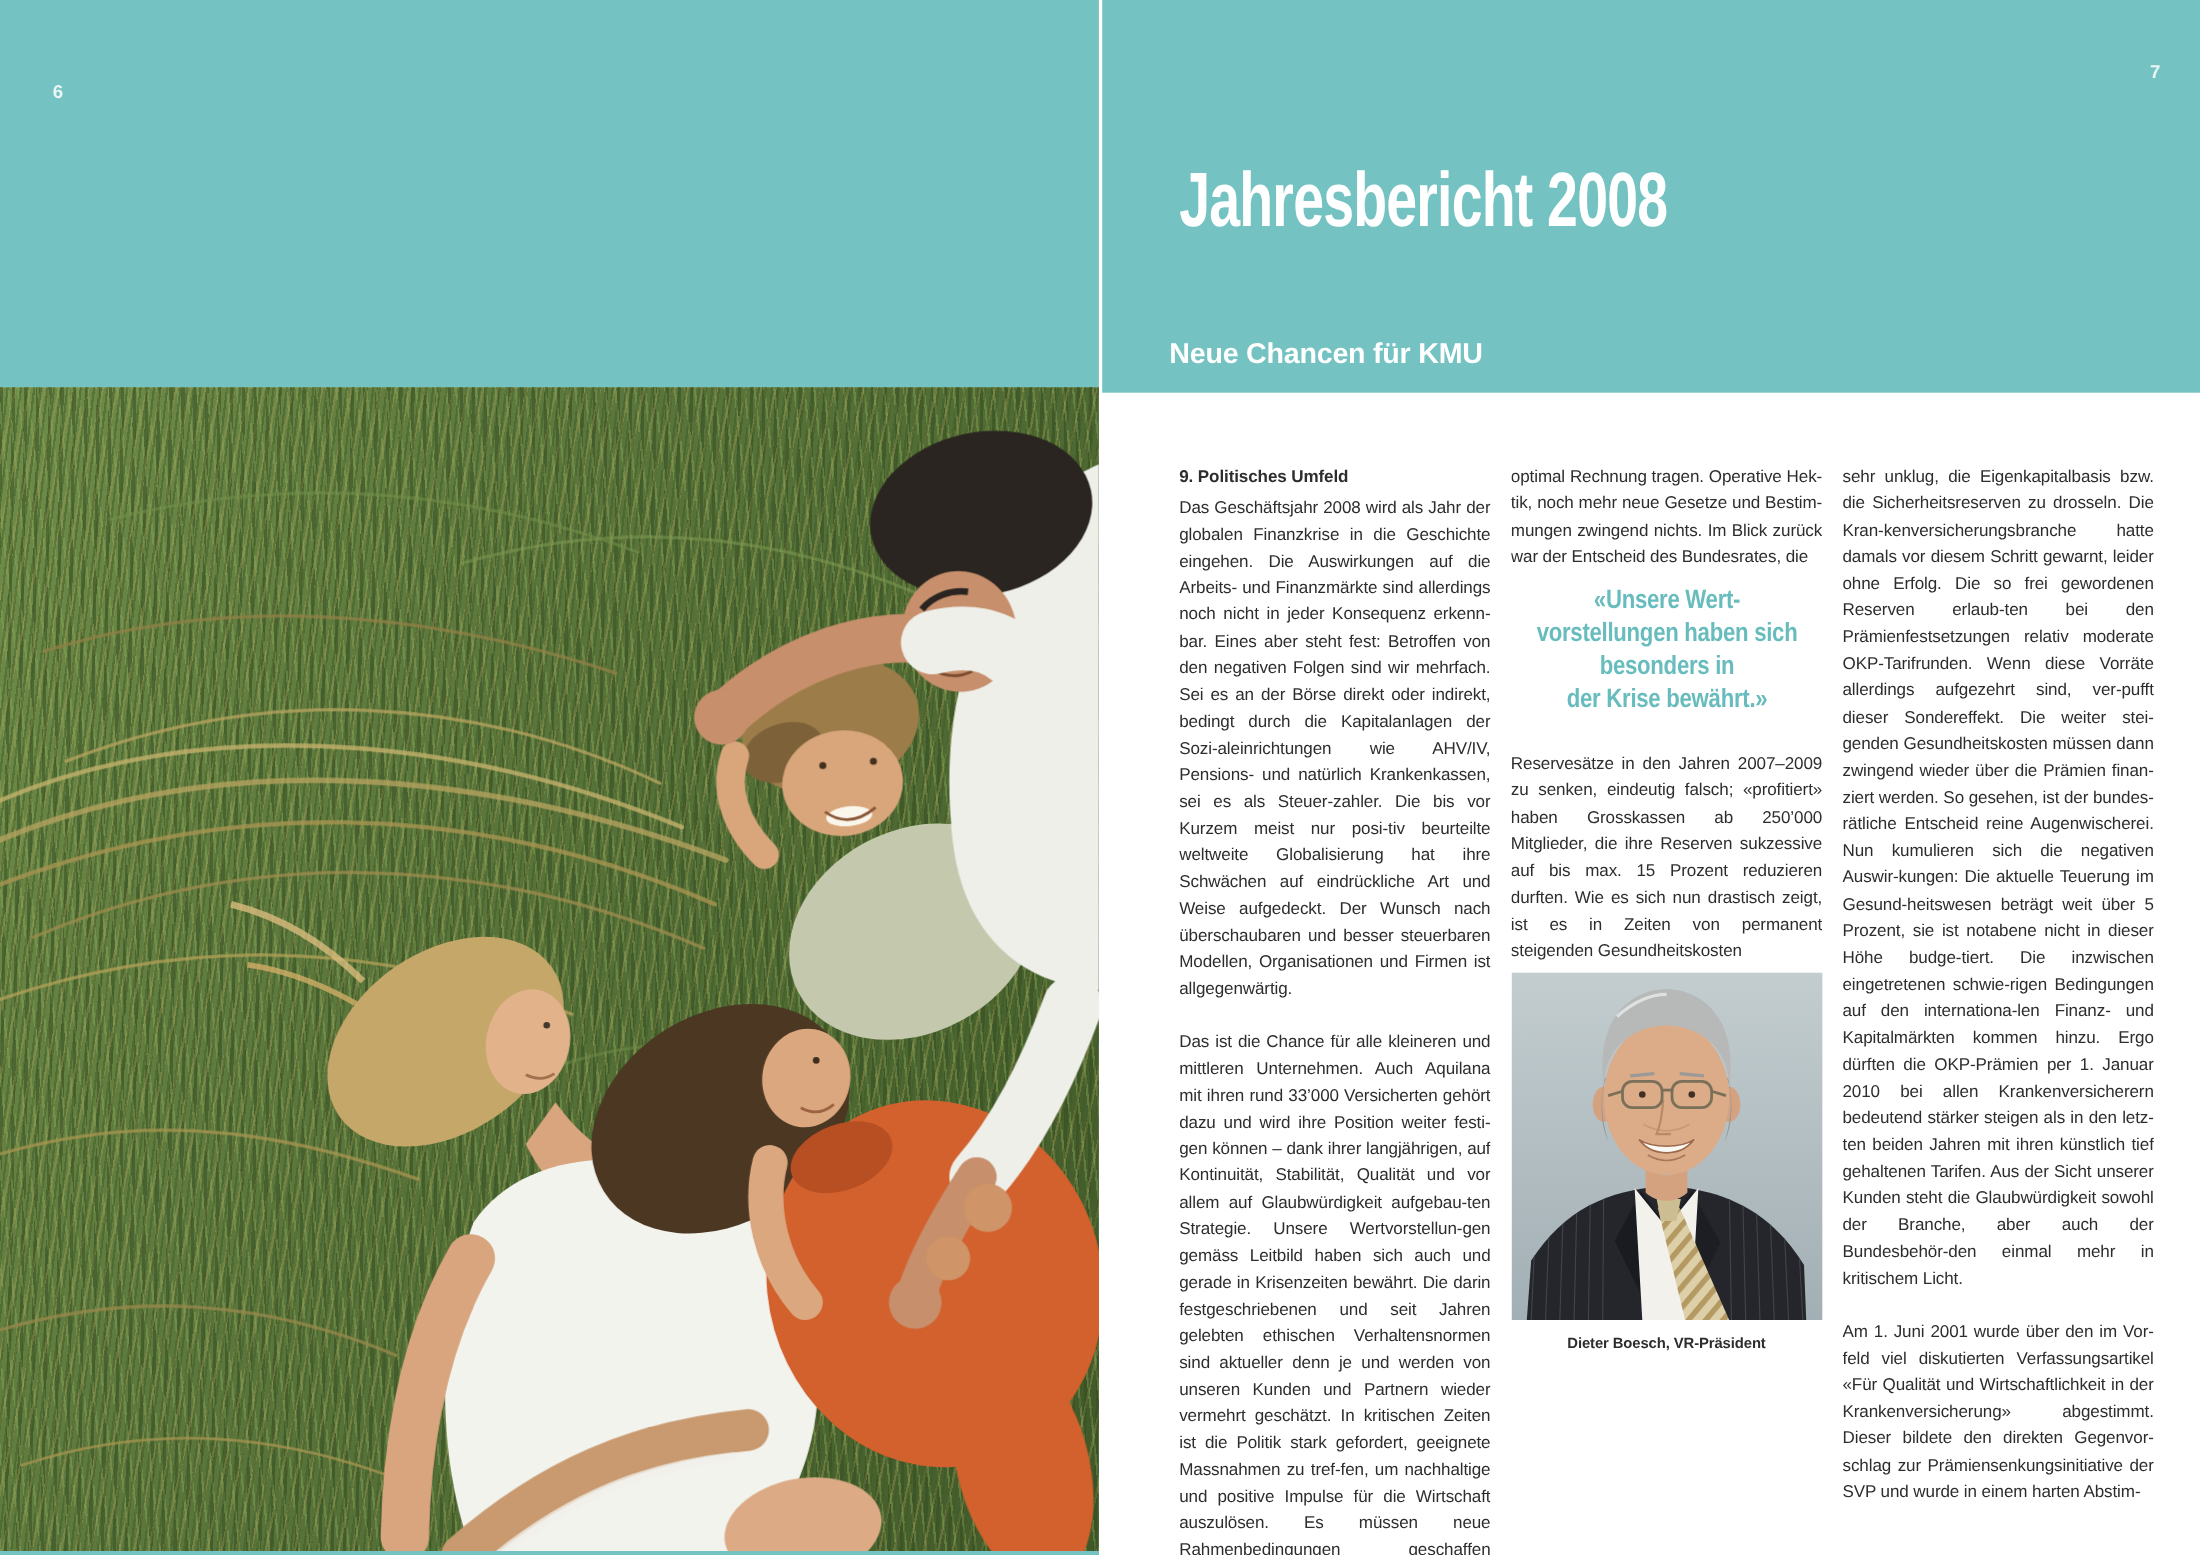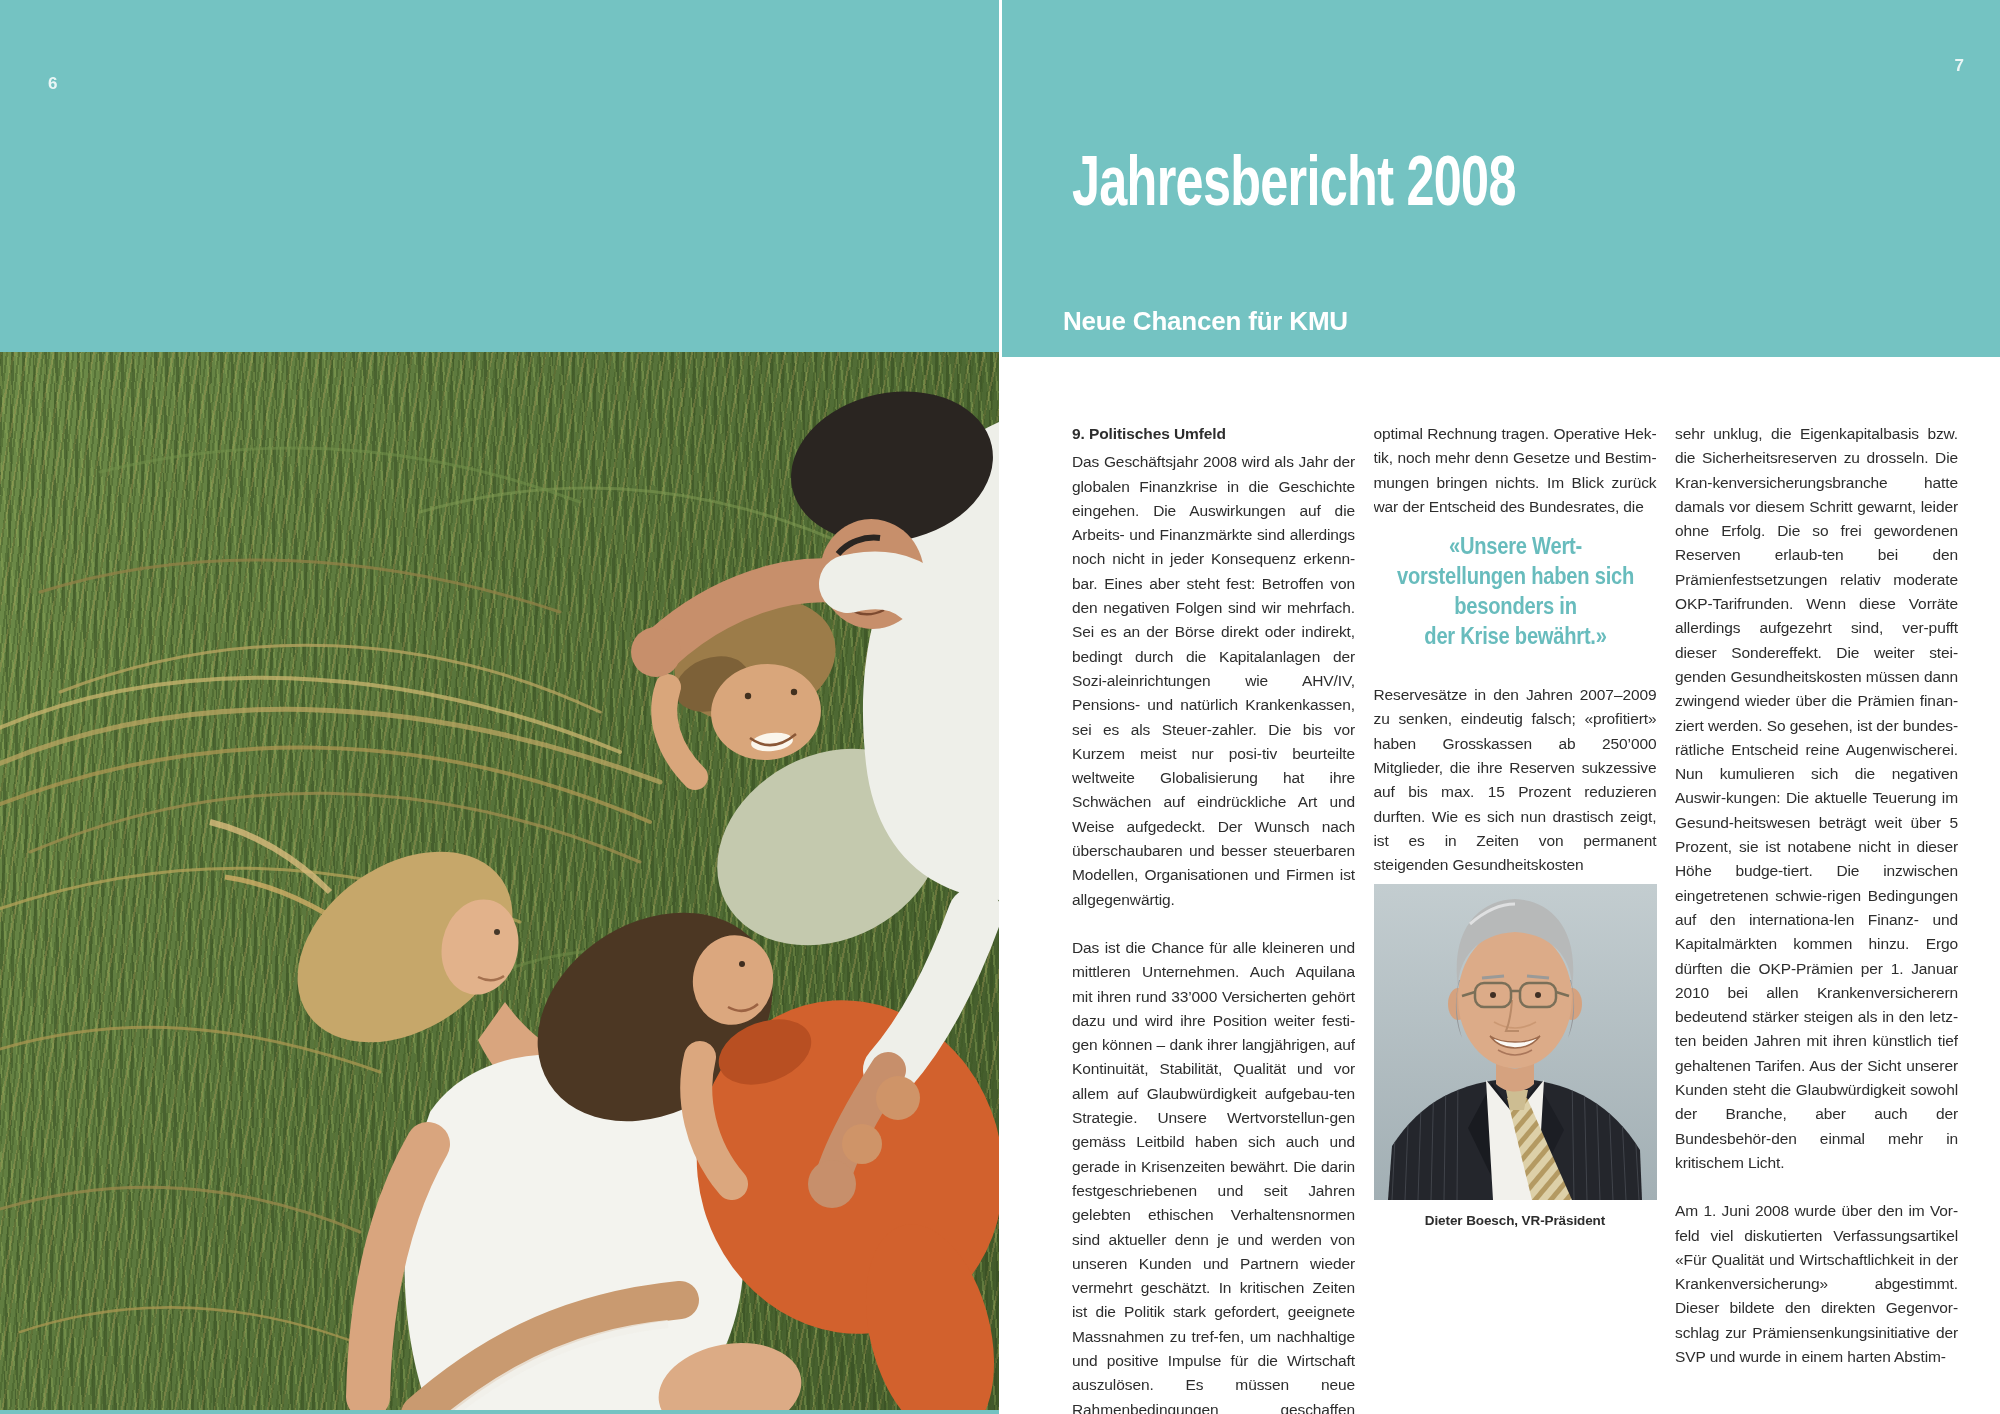--- a/index.html
+++ b/index.html
@@ -152,21 +152,21 @@
 
     <div class="columns">
 
       <div class="col">
         <h3 class="heading">9. Politisches Umfeld</h3>
         <p>Das Geschäftsjahr 2008 wird als Jahr der globalen Finanzkrise in die Geschichte eingehen. Die Auswirkungen auf die Arbeits- und Finanzmärkte sind allerdings noch nicht in jeder Konsequenz erkenn-bar. Eines aber steht fest: Betroffen von den negativen Folgen sind wir mehrfach. Sei es an der Börse direkt oder indirekt, bedingt durch die Kapitalanlagen der Sozi-aleinrichtungen wie AHV/IV, Pensions- und natürlich Krankenkassen, sei es als Steuer-zahler. Die bis vor Kurzem meist nur posi-tiv beurteilte weltweite Globalisierung hat ihre Schwächen auf eindrückliche Art und Weise aufgedeckt. Der Wunsch nach überschaubaren und besser steuerbaren Modellen, Organisationen und Firmen ist allgegenwärtig.</p>
         <p class="spaced">Das ist die Chance für alle kleineren und mittleren Unternehmen. Auch Aquilana mit ihren rund 33’000 Versicherten gehört dazu und wird ihre Position weiter festi-gen können – dank ihrer langjährigen, auf Kontinuität, Stabilität, Qualität und vor allem auf Glaubwürdigkeit aufgebau-ten Strategie. Unsere Wertvorstellun-gen gemäss Leitbild haben sich auch und gerade in Krisenzeiten bewährt. Die darin festgeschriebenen und seit Jahren gelebten ethischen Verhaltensnormen sind aktueller denn je und werden von unseren Kunden und Partnern wieder vermehrt geschätzt. In kritischen Zeiten ist die Politik stark gefordert, geeignete Massnahmen zu tref-fen, um nachhaltige und positive Impulse für die Wirtschaft auszulösen. Es müssen neue Rahmenbedingungen geschaffen werden, die den jüngsten Erkenntnissen</p>
       </div>
 
       <div class="col">
-        <p>optimal Rechnung tragen. Operative Hek-tik, noch mehr denn Gesetze und Bestim-mungen bringen nichts. Im Blick zurück war der Entscheid des Bundesrates, die</p>
+        <p>optimal Rechnung tragen. Operative Hek-tik, noch mehr neue Gesetze und Bestim-mungen zwingend nichts. Im Blick zurück war der Entscheid des Bundesrates, die</p>
         <div class="quote">«Unsere Wert-
 vorstellungen haben sich
 besonders in
 der Krise bewährt.»</div>
         <p>Reservesätze in den Jahren 2007–2009 zu senken, eindeutig falsch; «profitiert» haben Grosskassen ab 250’000 Mitglieder, die ihre Reserven sukzessive auf bis max. 15 Prozent reduzieren durften. Wie es sich nun drastisch zeigt, ist es in Zeiten von permanent steigenden Gesundheitskosten</p>
 
         <figure class="portrait" style="margin-left:0;margin-right:0;">
           <svg viewBox="0 0 283 316">
             <defs>
               <linearGradient id="pbg" x1="0" y1="0" x2="0" y2="1">
@@ -238,18 +238,18 @@
               <path d="M108,94 L130,92" stroke="#9a9a98" stroke-width="3"></path>
               <path d="M153,92 L175,94" stroke="#9a9a98" stroke-width="3"></path>
             </g>
           </svg>
         </figure>
         <div class="caption">Dieter Boesch, VR-Präsident</div>
       </div>
 
       <div class="col">
         <p>sehr unklug, die Eigenkapitalbasis bzw. die Sicherheitsreserven zu drosseln. Die Kran-kenversicherungsbranche hatte damals vor diesem Schritt gewarnt, leider ohne Erfolg. Die so frei gewordenen Reserven erlaub-ten bei den Prämienfestsetzungen relativ moderate OKP-Tarifrunden. Wenn diese Vorräte allerdings aufgezehrt sind, ver-pufft dieser Sondereffekt. Die weiter stei-genden Gesundheitskosten müssen dann zwingend wieder über die Prämien finan-ziert werden. So gesehen, ist der bundes-rätliche Entscheid reine Augenwischerei. Nun kumulieren sich die negativen Auswir-kungen: Die aktuelle Teuerung im Gesund-heitswesen beträgt weit über 5 Prozent, sie ist notabene nicht in dieser Höhe budge-tiert. Die inzwischen eingetretenen schwie-rigen Bedingungen auf den internationa-len Finanz- und Kapitalmärkten kommen hinzu. Ergo dürften die OKP-Prämien per 1. Januar 2010 bei allen Krankenversicherern bedeutend stärker steigen als in den letz-ten beiden Jahren mit ihren künstlich tief gehaltenen Tarifen. Aus der Sicht unserer Kunden steht die Glaubwürdigkeit sowohl der Branche, aber auch der Bundesbehör-den einmal mehr in kritischem Licht.</p>
-        <p class="spaced">Am 1. Juni 2008 wurde über den im Vor-feld viel diskutierten Verfassungsartikel «Für Qualität und Wirtschaftlichkeit in der Krankenversicherung» abgestimmt. Dieser bildete den direkten Gegenvor-schlag zur Prämiensenkungsinitiative der SVP und wurde in einem harten Abstim-</p>
+        <p class="spaced">Am 1. Juni 2001 wurde über den im Vor-feld viel diskutierten Verfassungsartikel «Für Qualität und Wirtschaftlichkeit in der Krankenversicherung» abgestimmt. Dieser bildete den direkten Gegenvor-schlag zur Prämiensenkungsinitiative der SVP und wurde in einem harten Abstim-</p>
       </div>
 
     </div>
   </section>
 </div>
 
 </body></html>

